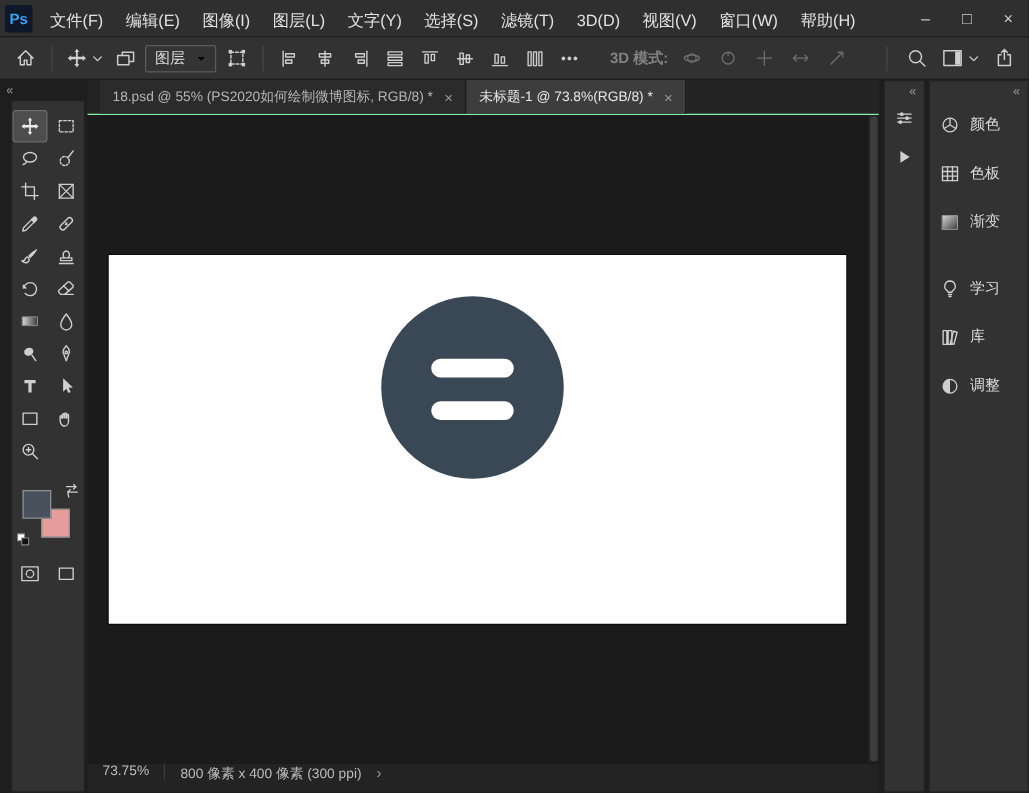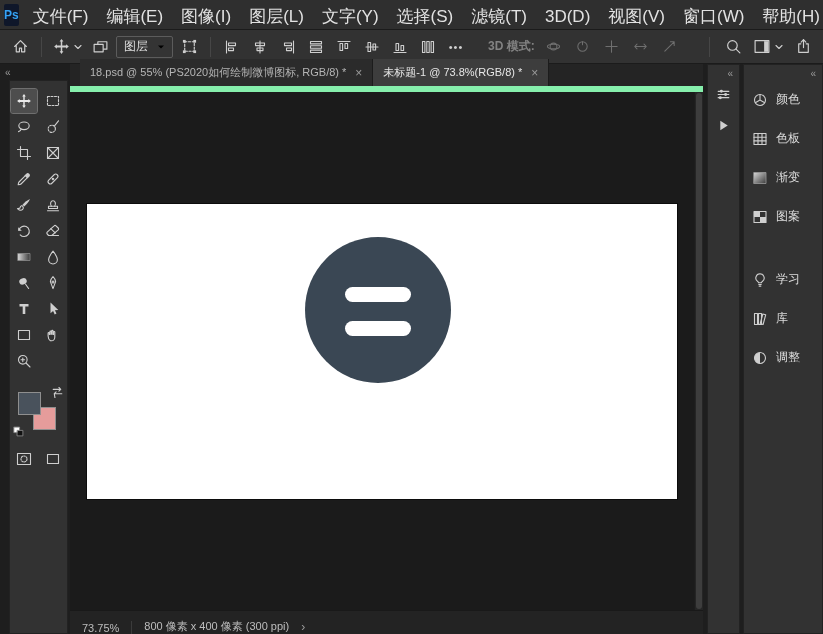--- a/index.html
+++ b/index.html
@@ -3,21 +3,21 @@
 <meta charset="utf-8">
 <style>
   * { margin:0; padding:0; box-sizing:border-box; }
   html,body { width:823px; height:634px; overflow:hidden; }
   body { font-family:"Liberation Sans","DejaVu Sans",sans-serif; background:#1e1e1e; color:#d9d9d9; }
   .app { position:relative; width:823px; height:634px; display:flex; flex-direction:column; background:#1e1e1e; }
 
   
   .menubar { height:30px; background:#2f2f2f; border-bottom:1px solid #1b1b1b; display:flex; align-items:center; padding-left:4px; flex:0 0 auto; }
   .ps-logo { width:22px; height:22px; border-radius:2px; background:#0f172a; color:#35a2f4; font-size:12px; font-weight:bold; display:flex; align-items:center; justify-content:center; margin-right:5px; }
-  .menu-item { padding:0 9px; height:26px; line-height:30px; font-size:17px; color:#e2e2e2; white-space:nowrap; cursor:default; }
+  .menu-item { padding:0 9px; height:26px; line-height:30px; font-size:13px; color:#e2e2e2; white-space:nowrap; cursor:default; }
   .win-controls { margin-left:auto; display:flex; height:30px; }
   .win-btn { width:33px; height:30px; display:flex; align-items:center; justify-content:center; color:#cfcfcf; font-size:13px; }
 
   
   .optionsbar { height:34px; background:#323232; border-bottom:1px solid #1b1b1b; display:flex; align-items:center; padding:0 8px; gap:4px; flex:0 0 auto; }
   .obtn { height:26px; min-width:24px; padding:0 2px; display:flex; align-items:center; justify-content:center; border-radius:2px; }
   .obtn svg, .tool svg, .cicon svg, .ditem svg, .mini svg { stroke:#cfcfcf; fill:none; stroke-width:1.1; stroke-linecap:round; stroke-linejoin:round; }
   svg .f { fill:#cfcfcf; stroke:none; }
   .sep { width:1px; height:20px; background:#464646; margin:0 5px; }
   .chev { margin-left:4px; }
@@ -43,44 +43,44 @@
   .swatch { position:absolute; width:23px; height:23px; border:1px solid #8f8f8f; }
   .swatch.fg { left:1px; top:3px; background:#49525c; z-index:2; }
   .swatch.bg { left:16px; top:18px; background:#e59c9b; z-index:1; }
   .mini { position:absolute; display:flex; }
   .mini.swap { right:-3px; top:-4px; }
   .mini.defaults { left:-4px; bottom:-4px; }
   .extra-tools { display:grid; grid-template-columns:26px 26px; gap:2px 3px; margin-top:14px; }
 
   
   .doccol { flex:1; min-width:0; display:flex; flex-direction:column; }
-  .tabbar { height:28px; background:#242424; display:flex; align-items:flex-end; padding-left:10px; border-bottom:6px solid #86efac; flex:0 0 auto; }
+  .tabbar { height:28px; background:#242424; display:flex; align-items:flex-end; padding-left:10px; border-bottom:1px solid #86efac; flex:0 0 auto; }
   .tab { height:27px; display:flex; align-items:center; padding:0 10px; font-size:11px; background:#2b2b2b; color:#b5b5b5; border-right:1px solid #1c1c1c; white-space:nowrap; }
   .tab.active { background:#3d3d3d; color:#e6e6e6;align-items:center; }
   .tab-close { margin-left:9px; color:#9a9a9a; font-size:12px; }
   .viewport { flex:1; min-height:0; background:#1b1b1b; display:flex; }
   .canvas-wrap { flex:1; display:flex; align-items:center; justify-content:center; }
   .doc-canvas { width:590px; height:295px; background:#ffffff; position:relative; box-shadow:0 0 0 1px rgba(0,0,0,.55); }
   .icon-circle { position:absolute; left:218px; top:33px; width:146px; height:146px; border-radius:50%; background:#3a4754; }
   .icon-bar { position:absolute; left:258px; width:66px; height:15px; border-radius:8px; background:#ffffff; }
   .icon-bar.b1 { top:83px; } .icon-bar.b2 { top:117px; }
   .vscroll { width:9px; background:#252525; border-left:1px solid #1d1d1d; display:flex; flex:0 0 auto; }
   .vthumb { flex:1; margin:1px; background:#3d3d3d; border-radius:4px; }
-  .statusbar { height:24px; background:#232323; border-top:1px solid #191919; display:flex; align-items:flex-end; font-size:11px; color:#bdbdbd; padding-left:12px; gap:12px; flex:0 0 auto; }
+  .statusbar { height:24px; background:#232323; border-top:1px solid #191919; display:flex; align-items:flex-start; font-size:11px; color:#bdbdbd; padding-left:12px; gap:12px; flex:0 0 auto; }
   .status-sep { width:1px; height:13px; background:#3b3b3b; }
   .status-arrow { color:#9a9a9a; font-size:12px; }
 
   
   .collapsedcol { width:33px; margin:0 3px 0 4px; background:#323232; border:1px solid #222; display:flex; flex-direction:column; align-items:center; flex:0 0 auto; }
   .collapsedcol .panel-head, .dock .panel-head { align-self:stretch; justify-content:flex-end; padding-right:6px; }
   .cicon { width:26px; height:26px; display:flex; align-items:center; justify-content:center; margin-bottom:5px; }
   .dock { width:80px; background:#323232; border:1px solid #222; display:flex; flex-direction:column; flex:0 0 auto; }
   .dock-items { padding-top:5px; display:flex; flex-direction:column;gap:12px; }
   .ditem { height:27px; display:flex; align-items:center; gap:8px; padding-left:8px; font-size:12px; color:#dcdcdc; white-space:nowrap; }
-  .ditem.group-start { margin-top:24px;text-align:center; }
+  .ditem.group-start { margin-top:14px;text-align:center; }
 </style>
 </head>
 <body>
 
 <div class="app">
 
   <div class="menubar">
     <div class="ps-logo">Ps</div>
     <div class="menu-item">文件(F)</div>
     <div class="menu-item">编辑(E)</div>
@@ -485,28 +485,20 @@
               <defs>
                 <linearGradient id="gd2" x1="0" y1="0" x2="1" y2="1">
                   <stop offset="0" stop-color="#d6d6d6"></stop>
                   <stop offset="1" stop-color="#3a3a3a"></stop>
                 </linearGradient>
               </defs>
               <rect x="2" y="2.5" width="12" height="11" fill="url(#gd2)" stroke="#9a9a9a" stroke-width=".8"></rect>
             </svg>
           <span>渐变</span>
         </div>
-        <div class="ditem">
-          <svg width="16" height="16" viewBox="0 0 16 16">
-              <rect class="f" x="2" y="2.5" width="6" height="5.5"></rect>
-              <rect class="f" x="8" y="8" width="6" height="5.5"></rect>
-              <rect x="2" y="2.5" width="12" height="11"></rect>
-            </svg>
-          <span>图案</span>
-        </div>
         <div class="ditem group-start">
           <svg width="16" height="16" viewBox="0 0 16 16">
               <path d="M8 1.8a4.2 4.2 0 0 1 2.3 7.7c-.5.3-.8.8-.8 1.3H6.5c0-.5-.3-1-.8-1.3A4.2 4.2 0 0 1 8 1.8z"></path>
               <path d="M6.8 12.6h2.4M7.2 14.2h1.6"></path>
             </svg>
           <span>学习</span>
         </div>
         <div class="ditem">
           <svg width="16" height="16" viewBox="0 0 16 16">
               <path d="M2.5 2.5h3v11h-3zM6.5 2.5h3v11h-3z"></path>

